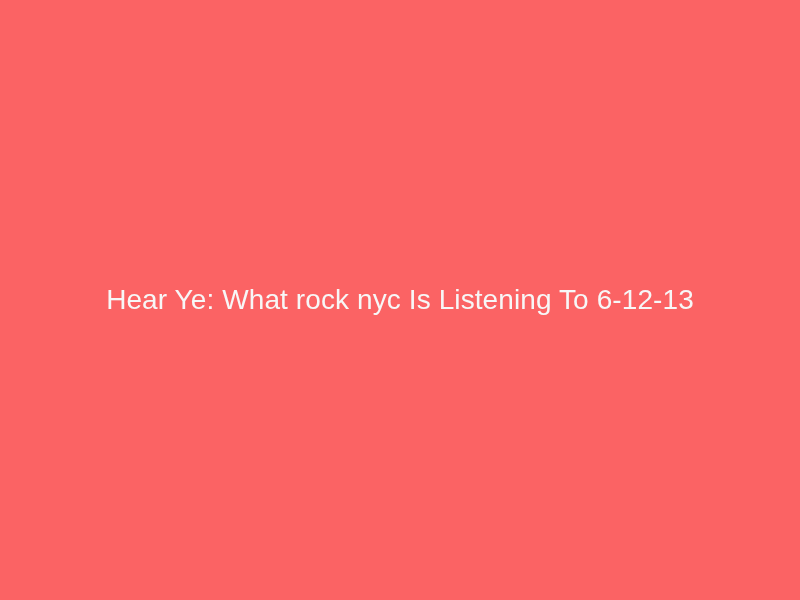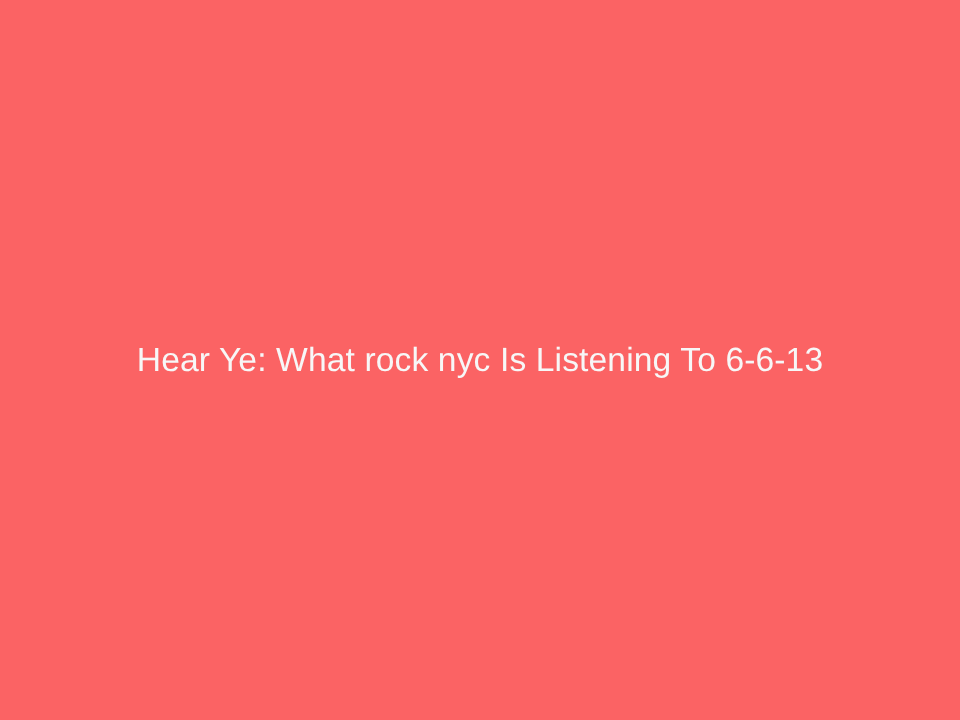--- a/index.html
+++ b/index.html
@@ -39,14 +39,14 @@
     line-height: 34px;
     letter-spacing: 0.1px;
     white-space: nowrap;
     -webkit-font-smoothing: antialiased;
   }
 </style>
 </head>
 <body>
 
 <div id="placeholder-card" style="background-color: rgb(251, 99, 100);">
-  <span id="card-title" style="color: rgb(247, 247, 247);">Hear Ye: What rock nyc Is Listening To 6-6-13</span>
+  <span id="card-title" style="color: rgb(247, 247, 247);">Hear Ye: What rock nyc Is Listening To 6-12-13</span>
 </div>
 
 </body></html>

